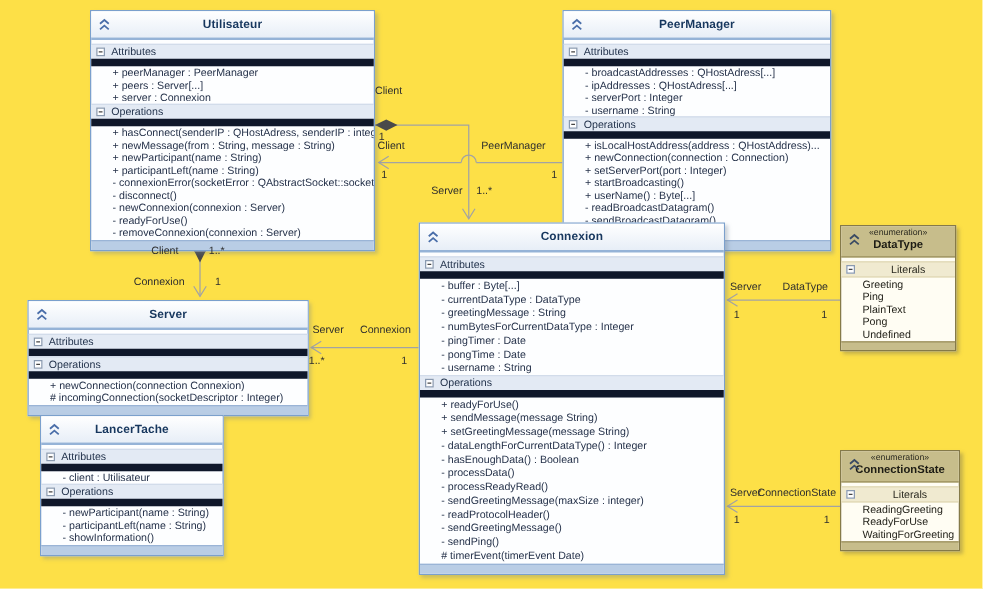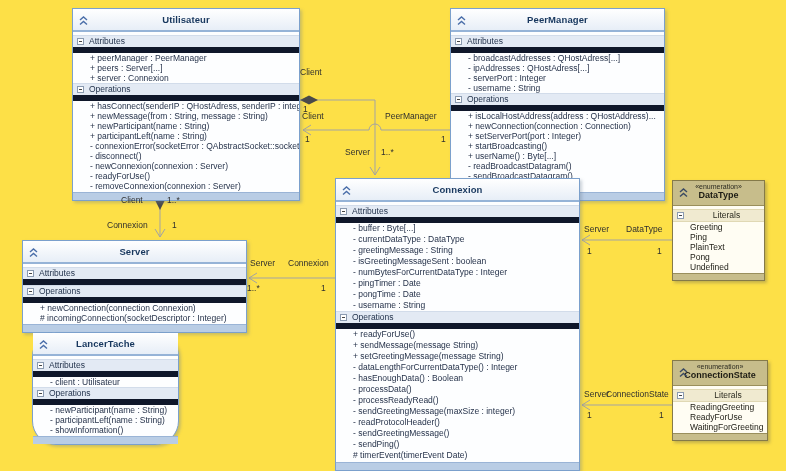--- a/index.html
+++ b/index.html
@@ -142,21 +142,20 @@
             <path d="M3 6 L6.5 3 L10 6 M3 10.5 L6.5 7.5 L10 10.5" stroke="#4a6ea9" stroke-width="1.4" fill="none"></path>
           </svg>
       </span>
       <span class="cls-title">Connexion</span>
     </div>
     <div class="cls-body">
       <div class="sec"><span class="exp"></span><span>Attributes</span></div>
       <div class="item">- buffer : Byte[...]</div>
       <div class="item">- currentDataType : DataType</div>
       <div class="item">- greetingMessage : String</div>
-      <div class="item">- isGreetingMessageSent : boolean</div>
       <div class="item">- numBytesForCurrentDataType : Integer</div>
       <div class="item">- pingTimer : Date</div>
       <div class="item">- pongTime : Date</div>
       <div class="item">- username : String</div>
       <div class="sec"><span class="exp"></span><span>Operations</span></div>
       <div class="item">+ readyForUse()</div>
       <div class="item">+ sendMessage(message String)</div>
       <div class="item">+ setGreetingMessage(message String)</div>
       <div class="item">- dataLengthForCurrentDataType() : Integer</div>
       <div class="item">- hasEnoughData() : Boolean</div>
@@ -182,21 +181,21 @@
     </div>
     <div class="cls-body">
       <div class="sec"><span class="exp"></span><span>Attributes</span></div>
       <div class="sec"><span class="exp"></span><span>Operations</span></div>
       <div class="item">+ newConnection(connection Connexion)</div>
       <div class="item"># incomingConnection(socketDescriptor : Integer)</div>
     </div>
     <div class="cls-ft"></div>
   </div>
 
-  <div class="cls" style="left:32px;top:332px;width:147px;border-radius:24px;">
+  <div class="cls" style="left:32px;top:332px;width:147px;">
     <div class="cls-hd">
       <span class="collapse">
         <svg width="13" height="13">
             <path d="M3 6 L6.5 3 L10 6 M3 10.5 L6.5 7.5 L10 10.5" stroke="#4a6ea9" stroke-width="1.4" fill="none"></path>
           </svg>
       </span>
       <span class="cls-title">LancerTache</span>
     </div>
     <div class="cls-body">
       <div class="sec"><span class="exp"></span><span>Attributes</span></div>

